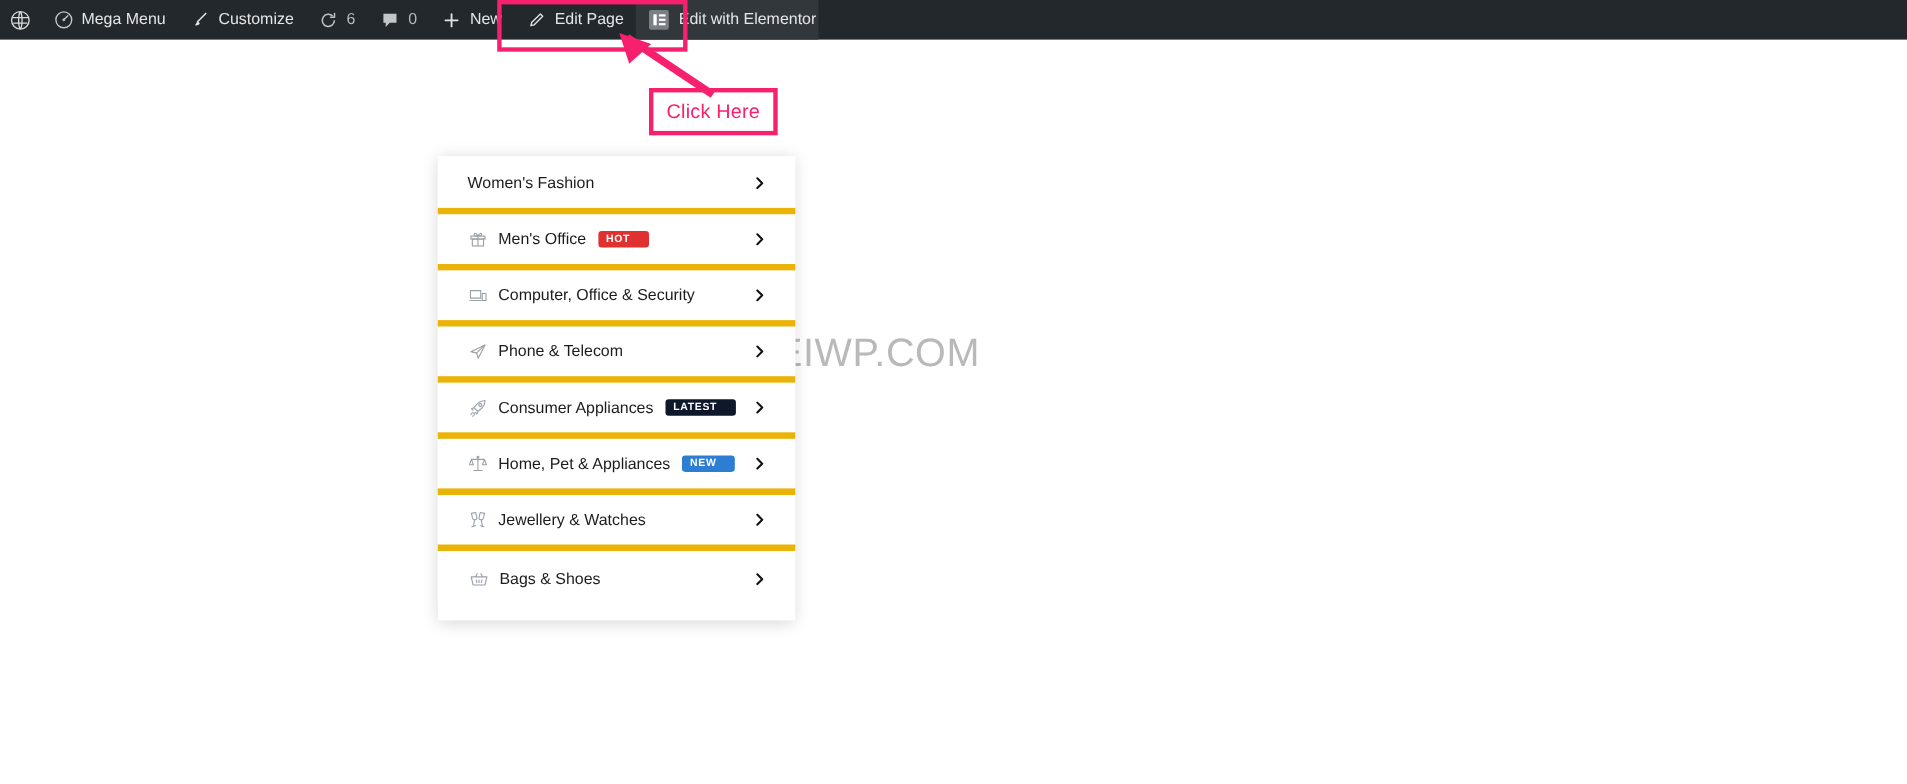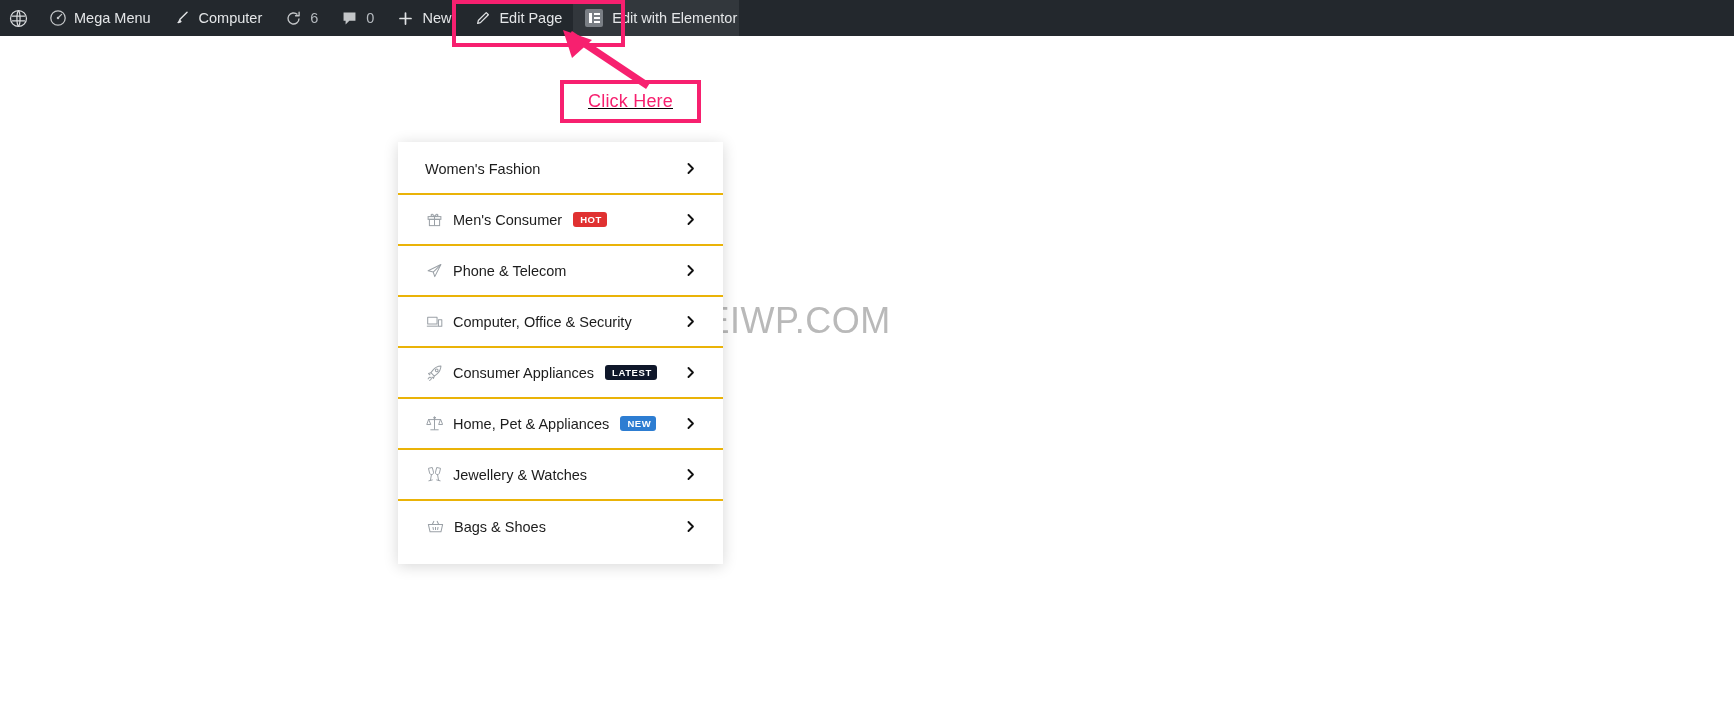--- a/index.html
+++ b/index.html
@@ -95,32 +95,31 @@
     height: 47px;
     border: 4px solid #f7206f;
     box-sizing: border-box;
     z-index: 30;
     pointer-events: none;
   }
 
   
   #click-here-box {
     position: absolute;
-    left: 560px;
+    left: 590px;
     top: 80px;
-    width: 141px;
+    width: 117px;
     height: 43px;
     border: 4px solid #f7206f;
     box-sizing: border-box;
     background: transparent;
     display: flex;
     align-items: center;
     justify-content: center;
     z-index: 31;
-    text-decoration: underline;
   }
   #click-here-label {
     color: #f7206f;
     font-size: 18px;
     letter-spacing: .2px;
     white-space: nowrap;
   }
   #callout-arrow {
     position: absolute;
     left: 552px;
@@ -141,21 +140,21 @@
     box-shadow: 0 2px 14px rgba(0,0,0,0.16);
     z-index: 10;
     padding-top: 2px;
     padding-bottom: 12px;
   }
   .menu-item {
     display: flex;
     align-items: center;
     height: 51px;
     padding: 0 26px 0 27px;
-    border-bottom: 2px solid #eab308;
+    border-bottom: 6px solid #eab308;
     box-sizing: border-box;
     cursor: pointer;
     background: #fff;
   }
   .menu-item:last-child { border-bottom: none; padding-left: 28px; }
   .mi-icon {
     width: 19px;
     height: 19px;
     margin-right: 9px;
     flex: none;
@@ -170,21 +169,21 @@
     font-size: 14.5px;
     color: #1c1c1c;
     white-space: nowrap;
   }
   .mi-badge {
     margin-left: 11px;
     font-size: 9.5px;
     font-weight: bold;
     letter-spacing: .6px;
     color: #ffffff;
-    padding: 3px 5px 3px 7px;
+    padding: 3px 17px 3px 7px;
     border-radius: 3px;
     line-height: 1;
     white-space: nowrap;
   }
   .mi-spacer { flex: 1 1 auto; }
   .mi-chevron {
     width: 14px;
     height: 14px;
     flex: none;
     color: #111111;
@@ -231,21 +230,21 @@
     <span class="ab-label">Mega Menu</span>
   </div>
 
   <div class="ab-item">
     <span class="ab-icon">
       <svg width="18" height="18" viewBox="0 0 20 20" fill="none" stroke="#e0e2e4" stroke-width="1.6" stroke-linecap="round">
         <path d="M15.6 3.6L7.8 11.4"></path>
         <path d="M7.4 11.0c-1.2 1.2-1.3 3.1-2.9 4.6 2.2.5 4.2-.4 5.2-1.8" fill="#e0e2e4" stroke="none"></path>
       </svg>
     </span>
-    <span class="ab-label">Computer</span>
+    <span class="ab-label">Customize</span>
   </div>
 
   <div class="ab-item">
     <span class="ab-icon">
       <svg width="17" height="17" viewBox="0 0 20 20" fill="none" stroke="#c3c6c8" stroke-width="1.6">
         <path d="M16.5 10a6.5 6.5 0 1 1-1.9-4.6"></path>
         <path d="M16.6 2.6v4.2h-4.2" stroke-linecap="round" stroke-linejoin="round"></path>
       </svg>
     </span>
     <span class="ab-count">6</span>
@@ -320,55 +319,55 @@
 
   <div class="menu-item">
     <span class="mi-icon">
       <svg width="17" height="17" viewBox="0 0 20 20" fill="none" stroke="#9aa0a6" stroke-width="1.2">
         <rect x="2.5" y="6.6" width="15" height="3.2"></rect>
         <rect x="4" y="9.8" width="12" height="7.4"></rect>
         <path d="M10 6.6v10.6"></path>
         <path d="M10 6.6C8.4 6.6 6 6.4 6 4.8S8.6 3.2 10 6.6zM10 6.6c1.6 0 4-.2 4-1.8S11.4 3.2 10 6.6z"></path>
       </svg>
     </span>
-    <span class="mi-label">Men's Consumer</span>
+    <span class="mi-label">Men's Office</span>
     <span class="mi-badge" style="background:#e03131">HOT</span>
-    <span class="mi-spacer"></span>
-    <span class="mi-chevron">
-      <svg width="13" height="13" viewBox="0 0 16 16" fill="none" stroke="#111" stroke-width="2.3" stroke-linecap="round" stroke-linejoin="round">
-          <path d="M5.5 2.5L11 8l-5.5 5.5"></path>
-        </svg>
-    </span>
-  </div>
-
-  <div class="menu-item">
-    <span class="mi-icon">
-      <svg width="17" height="17" viewBox="0 0 20 20" fill="none" stroke="#9aa0a6" stroke-width="1.2" stroke-linejoin="round">
-        <path d="M17.5 3L2.5 10.2l6 1.6 1.8 5.4z"></path>
-        <path d="M8.5 11.8L17.5 3"></path>
-      </svg>
-    </span>
-    <span class="mi-label">Phone &amp; Telecom</span>
     <span class="mi-spacer"></span>
     <span class="mi-chevron">
       <svg width="13" height="13" viewBox="0 0 16 16" fill="none" stroke="#111" stroke-width="2.3" stroke-linecap="round" stroke-linejoin="round">
           <path d="M5.5 2.5L11 8l-5.5 5.5"></path>
         </svg>
     </span>
   </div>
 
   <div class="menu-item">
     <span class="mi-icon">
       <svg width="17" height="17" viewBox="0 0 20 20" fill="none" stroke="#9aa0a6" stroke-width="1.2" stroke-linejoin="round">
         <rect x="2" y="5" width="11" height="8"></rect>
         <path d="M1 15.5h13"></path>
         <rect x="14.6" y="8" width="4" height="7.5"></rect>
       </svg>
     </span>
     <span class="mi-label">Computer, Office &amp; Security</span>
+    <span class="mi-spacer"></span>
+    <span class="mi-chevron">
+      <svg width="13" height="13" viewBox="0 0 16 16" fill="none" stroke="#111" stroke-width="2.3" stroke-linecap="round" stroke-linejoin="round">
+          <path d="M5.5 2.5L11 8l-5.5 5.5"></path>
+        </svg>
+    </span>
+  </div>
+
+  <div class="menu-item">
+    <span class="mi-icon">
+      <svg width="17" height="17" viewBox="0 0 20 20" fill="none" stroke="#9aa0a6" stroke-width="1.2" stroke-linejoin="round">
+        <path d="M17.5 3L2.5 10.2l6 1.6 1.8 5.4z"></path>
+        <path d="M8.5 11.8L17.5 3"></path>
+      </svg>
+    </span>
+    <span class="mi-label">Phone &amp; Telecom</span>
     <span class="mi-spacer"></span>
     <span class="mi-chevron">
       <svg width="13" height="13" viewBox="0 0 16 16" fill="none" stroke="#111" stroke-width="2.3" stroke-linecap="round" stroke-linejoin="round">
           <path d="M5.5 2.5L11 8l-5.5 5.5"></path>
         </svg>
     </span>
   </div>
 
   <div class="menu-item">
     <span class="mi-icon">

